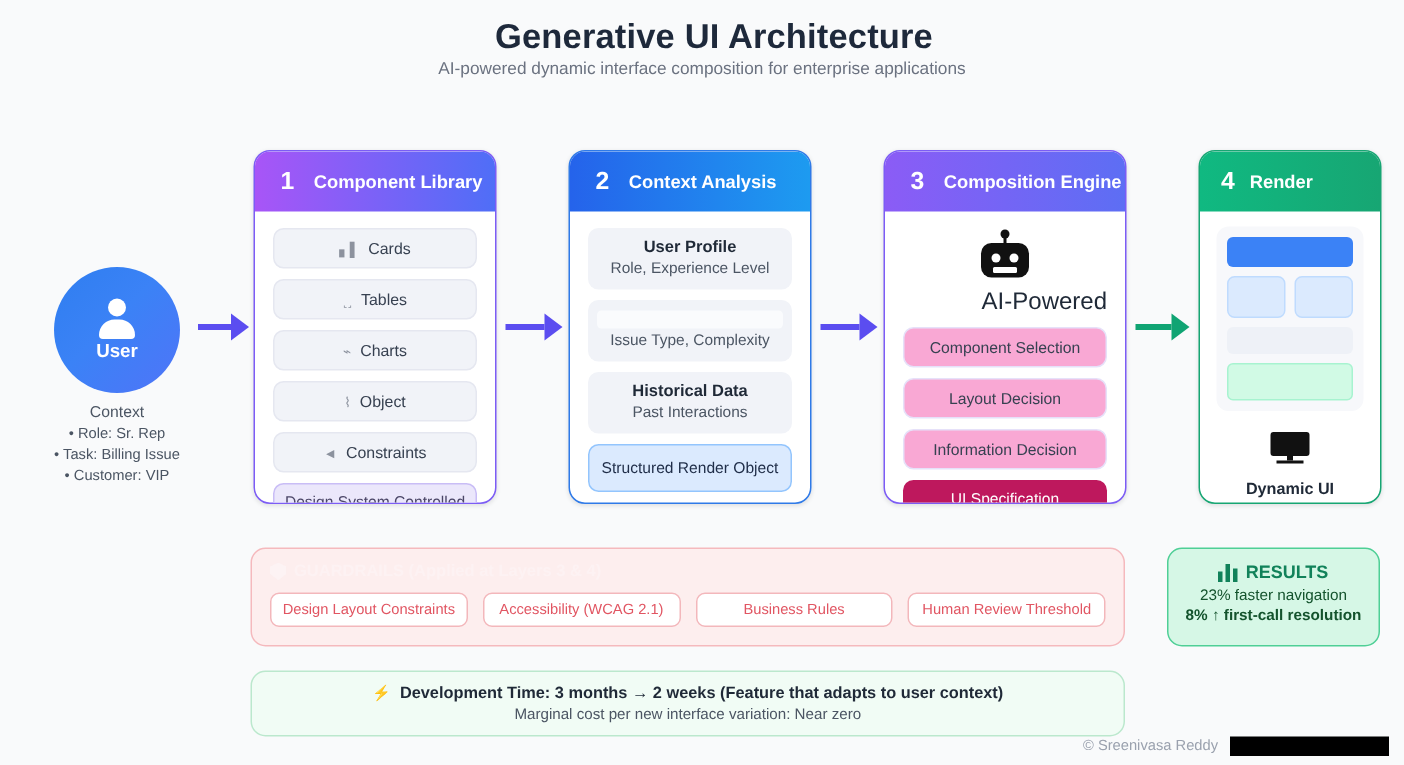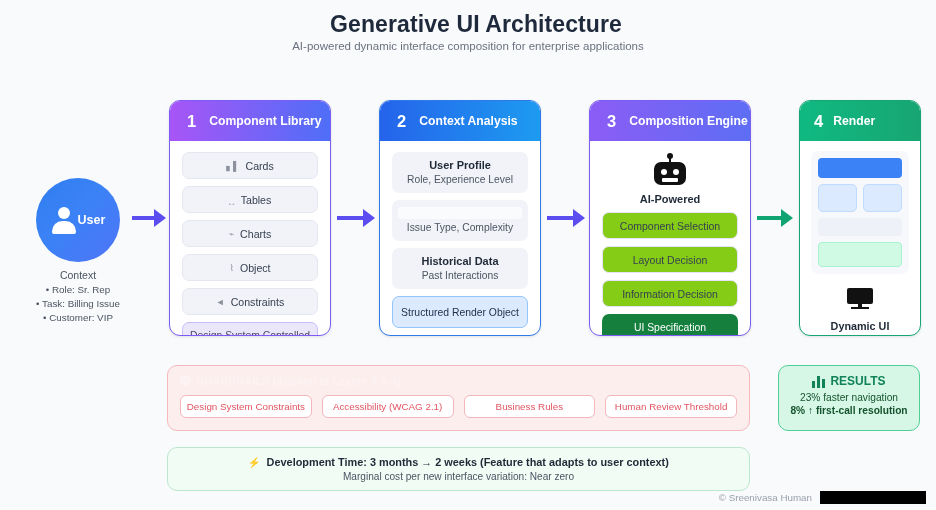--- a/index.html
+++ b/index.html
@@ -20,21 +20,21 @@
   .page-subtitle {
     position: absolute; left: 0; top: 40px; width: 936px;
     text-align: center; font-size: 11.5px; color: #6b7280;
   }
 
   
   .user-node { position: absolute; left: 30px; top: 178px; width: 96px; }
   .user-circle {
     width: 84px; height: 84px; margin: 0 auto; border-radius: 50%;
     background: linear-gradient(135deg,#2f7ef0 0%, #3b82f6 45%, #4f74f8 100%);
-    display: flex; flex-direction: row; align-items: center; justify-content: center;
+    display: flex; flex-direction: column; align-items: center; justify-content: center;
     gap: 1px;
   }
   .user-glyph { width: 26px; height: 26px; position: relative; margin-bottom: 1px; }
   .user-glyph .head {
     position: absolute; left: 7px; top: 0; width: 12px; height: 12px;
     border-radius: 50%; background: #fff;
   }
   .user-glyph .body {
     position: absolute; left: 1px; top: 14px; width: 24px; height: 13px;
     border-radius: 12px 12px 3px 3px; background: #fff;
@@ -93,40 +93,40 @@
   }
   .info-box .ib-title { font-size: 11px; font-weight: bold; color: #1f2937; }
   .info-box .ib-sub { font-size: 10.3px; color: #4b5563; margin-top: 3px; }
   .info-box.redacted .ib-title { color: transparent; background: #fafbfd; border-radius: 3px; }
   .pill-blue {
     background: #dbeafe; border: 1.3px solid #93c5fd; border-radius: 7px;
     height: 32px; display: flex; align-items: center; justify-content: center;
     font-size: 10.4px; color: #1f2d48;
   }
   .pill-violet {
-    background: #15803d; border-radius: 7px;
+    background: #be185d; border-radius: 7px;
     height: 27px; display: flex; align-items: center; justify-content: center;
     font-size: 10.4px; color: #fff;
   }
   .chip-light {
-    background: #84cc16; border: 1px solid #e6e1f9; border-radius: 7px;
+    background: #f9a8d4; border: 1px solid #e6e1f9; border-radius: 7px;
     height: 27px; display: flex; align-items: center; justify-content: center;
     font-size: 10.5px; color: #374151;
   }
 
   
   .ai-block { text-align: center; padding-top: 3px; }
   .robot { width: 40px; height: 34px; margin: 0 auto 4px; position: relative; }
   .robot .ant { position: absolute; left: 19px; top: 0; width: 2px; height: 7px; background: #111; }
   .robot .antdot { position: absolute; left: 17px; top: -2px; width: 6px; height: 6px; border-radius: 50%; background: #111; }
   .robot .face { position: absolute; left: 4px; top: 7px; width: 32px; height: 23px; border-radius: 7px; background: #111; }
   .robot .eye { position: absolute; top: 14px; width: 6px; height: 6px; border-radius: 50%; background: #fff; }
   .robot .eye.l { left: 11px; } .robot .eye.r { left: 23px; }
   .robot .mouth { position: absolute; left: 12px; top: 23px; width: 16px; height: 4px; background: #fff; border-radius: 1px; }
-  .ai-label { font-size: 11px; font-weight: bold; color: #1f2937; }
+  .ai-label { font-size: 16px; font-weight: normal; color: #1f2937; text-align: right; }
 
   
   .render-mock {
     background: #f7f8fb; border-radius: 8px; padding: 7px; display: flex;
     flex-direction: column; gap: 6px;
   }
   .rm-bar { height: 20px; border-radius: 4px; background: #3b82f6; }
   .rm-row { display: flex; gap: 6px; }
   .rm-cell { flex: 1; height: 28px; border-radius: 5px; background: #dbeafe; border: 1px solid #bfdbfe; }
   .rm-strip { height: 18px; border-radius: 4px; background: #eef1f7; }
@@ -321,21 +321,21 @@
 
     </div>
   </div>
 
   <div class="guardrails">
     <div class="gr-head">
       <span class="gr-shield"></span>
       <span>GUARDRAILS (Applied at Layers 3 &amp; 4)</span>
     </div>
     <div class="gr-items">
-      <div class="gr-item">Design System Constraints</div>
+      <div class="gr-item">Design Layout Constraints</div>
       <div class="gr-item">Accessibility (WCAG 2.1)</div>
       <div class="gr-item">Business Rules</div>
       <div class="gr-item">Human Review Threshold</div>
     </div>
   </div>
 
   <div class="results">
     <div class="res-head">
       <span class="res-chart">
           <i></i>
@@ -350,17 +350,17 @@
 
   <div class="bottombar">
     <div class="bb-main">
       <span class="bb-bolt">⚡</span>
       <span>Development Time: 3 months → 2 weeks (Feature that adapts to user context)</span>
     </div>
     <div class="bb-sub">Marginal cost per new interface variation: Near zero</div>
   </div>
 
   <div class="footer">
-    <span class="credit">© Sreenivasa Human</span>
+    <span class="credit">© Sreenivasa Reddy</span>
     <span class="redaction"></span>
   </div>
 
 </div>
 
 </body></html>

